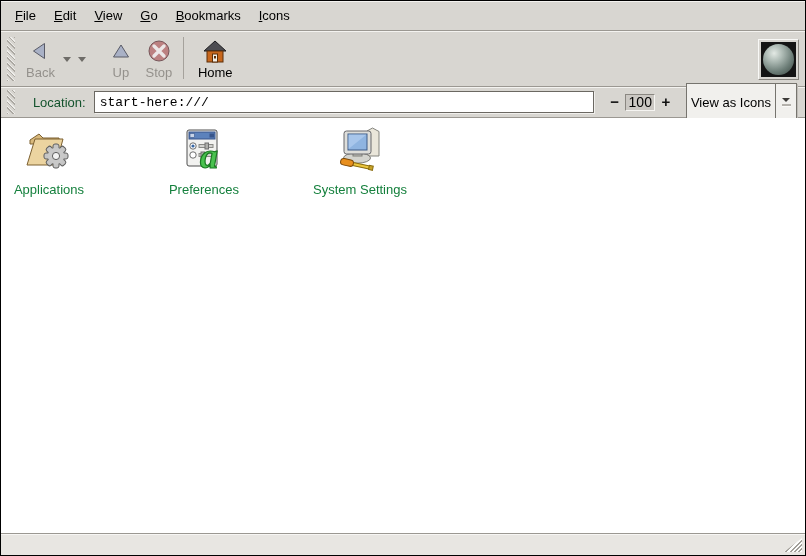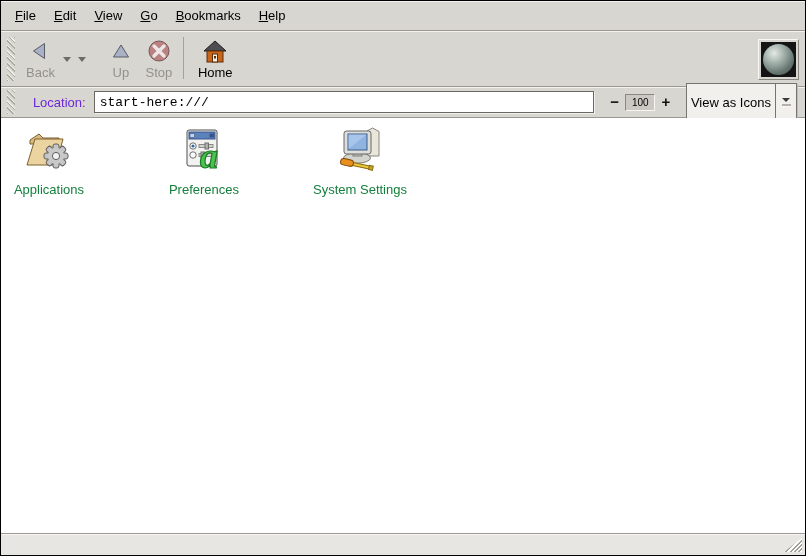--- a/index.html
+++ b/index.html
@@ -74,40 +74,40 @@
   }
   
   .locationbar {
     height: 31px; flex: 0 0 31px;
     display: flex; align-items: center;
     padding: 0 8px 0 6px;
     border-bottom: 1px solid #9b9892;
     box-shadow: inset 0 1px 0 #f4f3f0;
   }
   .locationbar .grip { height: 24px; margin-top: 0; }
-  .loc-label { font-size: 13px; margin: 0 8px 0 12px; color: #6d28d9; }
+  .loc-label { font-size: 13px; margin: 0 8px 0 12px; color: #14532d; }
   .loc-input {
     width: 508px; height: 22px;
     border: 1px solid #6b6862;
     background: #fff;
     font-family: Liberation Mono, monospace;
     font-size: 13px; padding: 0 5px; color: #000;
     box-shadow: 1px 1px 0 #f0efec;
   }
   .zoom-out, .zoom-in {
     font-size: 15px; font-weight: bold; color: #111;
     width: 14px; text-align: center; line-height: 18px; cursor: default;
   }
   .zoom-out { margin-left: 14px; }
   .zoom-in { margin-left: 4px; }
   .zoom-box {
     margin-left: 4px; width: 30px; height: 17px;
     background: #cbc8c3;
     border: 1px solid; border-color: #8a8781 #f6f5f2 #f6f5f2 #8a8781;
-    font-size: 10px; color: #000;
+    font-size: 14px; color: #000;
     display: flex; align-items: center; justify-content: center;
   }
   .view-combo {
     margin-left: 13px; width: 113px; height: 39px;
     background: #f1f0ed;
     border: 1px solid #76746e;
     display: flex; align-items: stretch;
     box-shadow: 1px 1px 0 #bfbcb7;
   }
   .view-label { flex: 1; font-size: 13px; color: #000; display: flex; align-items: center; justify-content: center; white-space: nowrap; }
@@ -152,21 +152,21 @@
 <body>
 
 <div class="window">
 
   <div class="menubar">
     <span class="menu-item">File</span>
     <span class="menu-item">Edit</span>
     <span class="menu-item">View</span>
     <span class="menu-item">Go</span>
     <span class="menu-item">Bookmarks</span>
-    <span class="menu-item">Help</span>
+    <span class="menu-item">Icons</span>
   </div>
 
   <div class="toolbar">
     <div class="grip"></div>
 
     <div class="tbtn disabled">
       <span class="ticon">
         <svg width="20" height="20" viewBox="0 0 20 20">
             <polygon points="14.5,2.5 14.5,17.5 3.5,10" fill="#a9b1c6" stroke="#585a66" stroke-width="1"></polygon>
           </svg>

